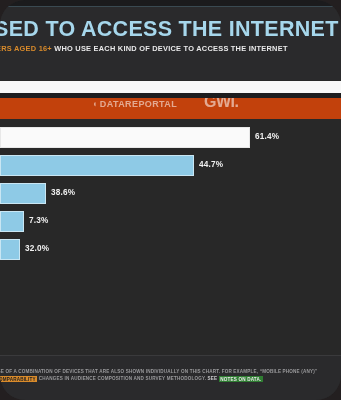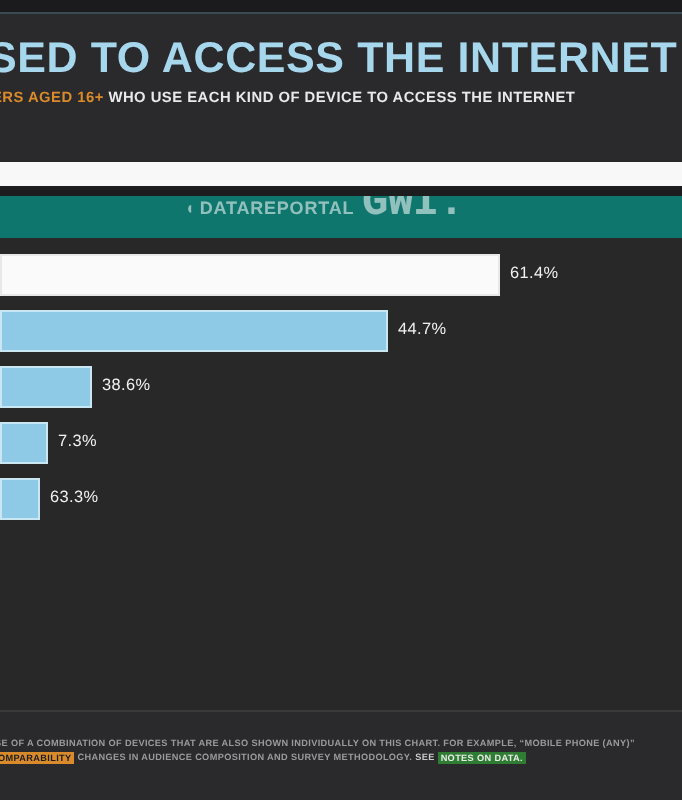--- a/index.html
+++ b/index.html
@@ -7,20 +7,21 @@
     padding: 0;
     background: #231f20;
   }
   #slide {
     position: relative;
     width: 341px;
     height: 400px;
     overflow: hidden;
     background: #282828;
     font-family: "Liberation Sans", sans-serif;
+    border-radius: 25px;
     -webkit-font-smoothing: antialiased;
   }
   
   .top-strip {
     position: absolute;
     left: 0; top: 0;
     width: 341px; height: 7px;
     background: #1b1b1d;
   }
   .top-strip-hair {
@@ -72,21 +73,21 @@
     position: absolute;
     left: 0; top: 93px;
     width: 341px; height: 5px;
     background: #1d1d1f;
   }
   
   .brand-band {
     position: absolute;
     left: 0; top: 98px;
     width: 341px; height: 21px;
-    background: #0f766e;
+    background: #c2410c;
     overflow: hidden;
   }
   .wm {
     position: absolute;
     top: -6px;
     font-weight: 700;
     color: rgba(255,255,255,0.55);
     white-space: nowrap;
     line-height: 21px;
   }
@@ -95,25 +96,24 @@
     font-size: 9px;
     letter-spacing: 0.4px;
     top: -4px;
   }
   .wm-dr .dr-mark {
     display: inline-block;
     margin-right: 2px;
     transform: scaleX(0.8);
   }
   .wm-gwi {
-    left: 181px;
-    font-size: 22px;
+    left: 204px;
+    font-size: 16px;
     letter-spacing: -0.5px;
     top: -7px;
-    font-family: Liberation Mono, monospace;
   }
   
   .plot {
     position: absolute;
     left: 0; top: 119px;
     width: 341px; height: 236px;
     background: #282828;
   }
   .bar-row {
     position: absolute;
@@ -126,21 +126,21 @@
     height: 21px;
     border: 1px solid #cfd3d6;
     box-sizing: border-box;
   }
   .bar.hl   { background: #fafafa; border-color: #e8e8e8; }
   .bar.norm { background: #8ecae6; border-color: #c9e6f3; }
   .bar-label {
     position: absolute;
     top: 5px;
     font-size: 8.2px;
-    font-weight: 400;
+    font-weight: 700;
     color: #f1f1f1;
     letter-spacing: 0.2px;
     white-space: nowrap;
   }
   
   .footer {
     position: absolute;
     left: 0; top: 355px;
     width: 341px; height: 45px;
     background: #2a2a2c;
@@ -220,21 +220,21 @@
       <div class="bar-label" style="left:51px;">38.6%</div>
     </div>
 
     <div class="bar-row" style="top:92px;">
       <div class="bar norm" style="width:24px;"></div>
       <div class="bar-label" style="left:29px;">7.3%</div>
     </div>
 
     <div class="bar-row" style="top:120px;">
       <div class="bar norm" style="width:20px;"></div>
-      <div class="bar-label" style="left:25px;">63.3%</div>
+      <div class="bar-label" style="left:25px;">32.0%</div>
     </div>
 
   </div>
 
   <div class="footer">
     <div class="foot-hair"></div>
     <div class="foot-line foot-line-1">USE OF A COMBINATION OF DEVICES THAT ARE ALSO SHOWN INDIVIDUALLY ON THIS CHART. FOR EXAMPLE, “MOBILE PHONE (ANY)”</div>
     <div class="foot-line foot-line-2">
       <span class="pill-comp">COMPARABILITY</span>
       <span>CHANGES IN AUDIENCE COMPOSITION AND SURVEY METHODOLOGY.</span>

